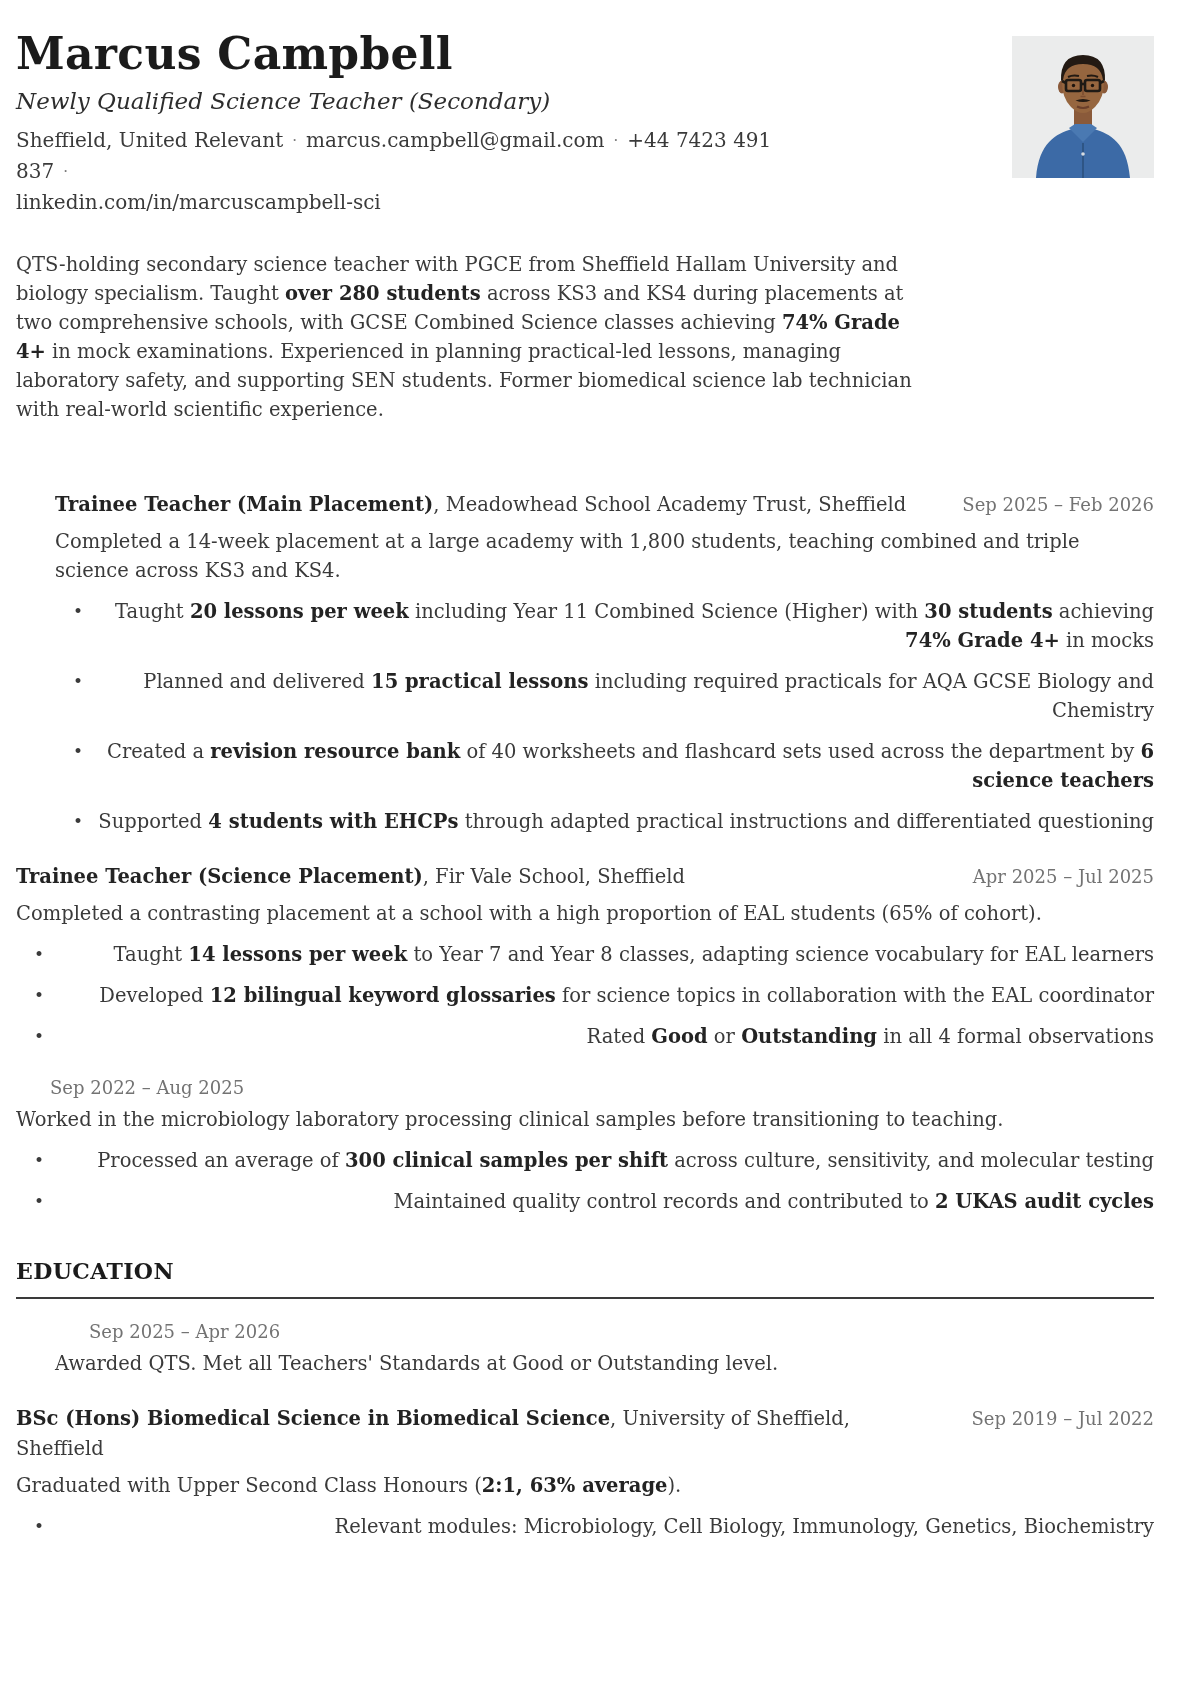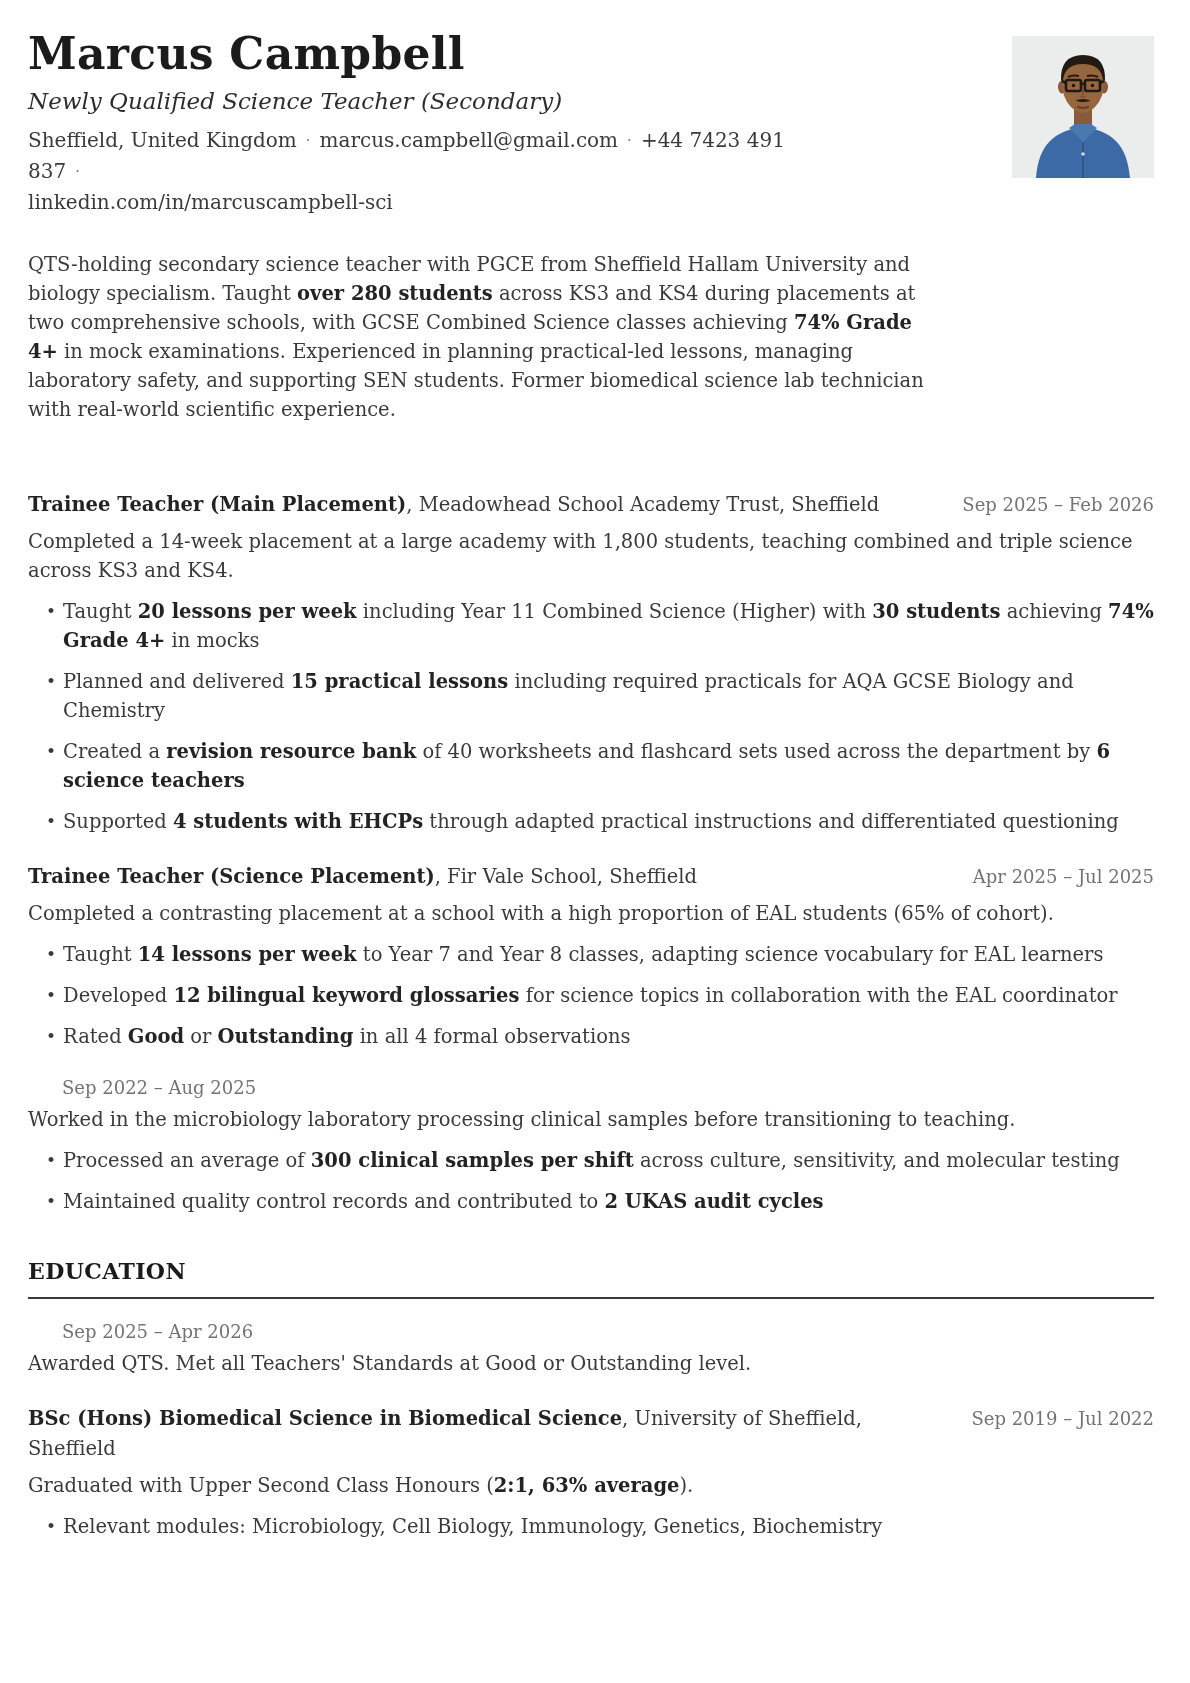--- a/index.html
+++ b/index.html
@@ -1,18 +1,18 @@
 <!DOCTYPE html>
 <html><head>
 <meta charset="utf-8">
 <style>
   html,body{margin:0;padding:0;background:#ffffff;}
   .page{
     width:1190px;height:1683px;box-sizing:border-box;
-    padding:30px 36px 26px 28px;
+    padding:30px 36px 26px 16px;
     display:flex;flex-direction:column;
     font-family:"DejaVu Serif", serif;
     color:#3a3a3a;background:#ffffff;
   }
   b{font-weight:bold;color:#232323;}
   
   .header{display:flex;justify-content:space-between;align-items:flex-start;}
   .header-text{flex:1;min-width:0;}
   h1.name{font-size:44px;line-height:1.08;margin:0;color:#1b1b1b;letter-spacing:.3px;font-weight:bold;}
   .subtitle{font-style:italic;font-size:23px;color:#2d2d2d;margin-top:9px;line-height:1.25;}
@@ -22,44 +22,44 @@
   .photo{width:142px;height:142px;flex:none;margin-left:26px;margin-top:6px;}
   
   .summary{font-size:19.5px;line-height:29px;max-width:900px;margin:32px 0 0 0;}
   
   section{margin-top:44px;}
   h2.sec{
     font-size:22px;color:#1b1b1b;margin:0 0 20px 0;padding-bottom:15px;
     border-bottom:2px solid #3a3a3a;line-height:1;letter-spacing:.4px;font-weight:bold;
   }
   .entry{margin-top:26px;}
-  .entry:first-of-type{margin-top:22px;}
+  .entry:first-of-type{margin-top:22px;margin-left:39px;}
   .entry-head{display:flex;align-items:baseline;}
   .entry-title{flex:1;min-width:0;font-size:19.5px;line-height:30px;}
   .dates{font-size:18px;color:#737373;margin-left:34px;white-space:nowrap;}
   .desc{margin:7px 0 0 0;font-size:19.5px;line-height:29px;}
   ul.bullets{list-style:none;margin:12px 0 0 0;padding:0 0 0 18px;}
   ul.bullets li{
     position:relative;padding-left:17px;margin-bottom:12px;
-    font-size:19.5px;line-height:29px;
+    font-size:19.5px;line-height:29px;text-align:right;
   }
   ul.bullets li:last-child{margin-bottom:0;}
   ul.bullets li::before{content:"\2022";position:absolute;left:0;top:0;font-size:17px;color:#3a3a3a;}
 </style>
 </head>
 <body>
 
 <div class="page">
 
   <div class="header">
     <div class="header-text">
       <h1 class="name">Marcus Campbell</h1>
       <div class="subtitle">Newly Qualified Science Teacher (Secondary)</div>
       <div class="contact">
-        <span>Sheffield, United Kingdom</span><span class="sep">·</span><a href="#">marcus.campbell@gmail.com</a><span class="sep">·</span><span>+44 7423 491 837</span><span class="sep">·</span>
+        <span>Sheffield, United Relevant</span><span class="sep">·</span><a href="#">marcus.campbell@gmail.com</a><span class="sep">·</span><span>+44 7423 491 837</span><span class="sep">·</span>
         <br>
         <a href="#">linkedin.com/in/marcuscampbell-sci</a>
       </div>
     </div>
     <div class="photo">
       <svg width="142" height="142" viewBox="0 0 142 142">
         <rect width="142" height="142" fill="#ebecec"></rect>
 
         <path d="M62 72 H80 V93 Q71 100 62 93 Z" fill="#8a5a3a"></path>
 

